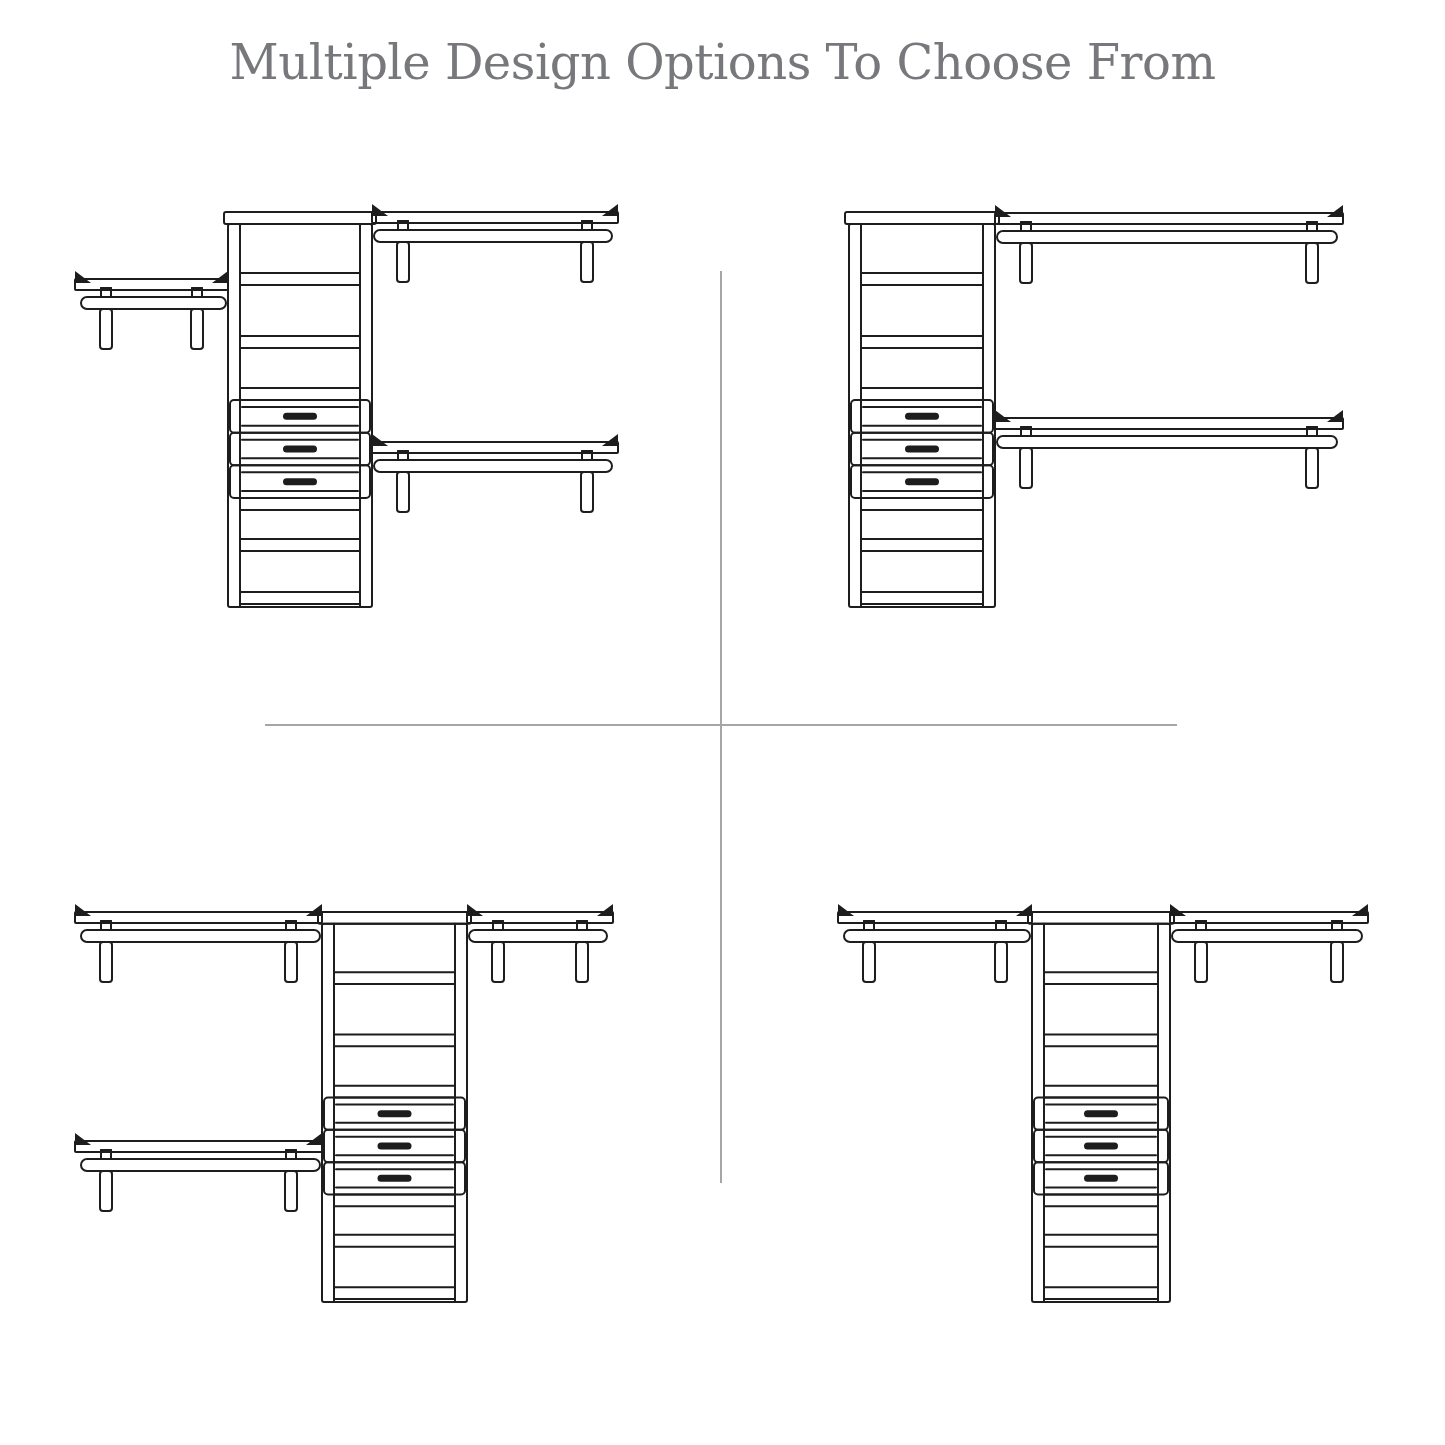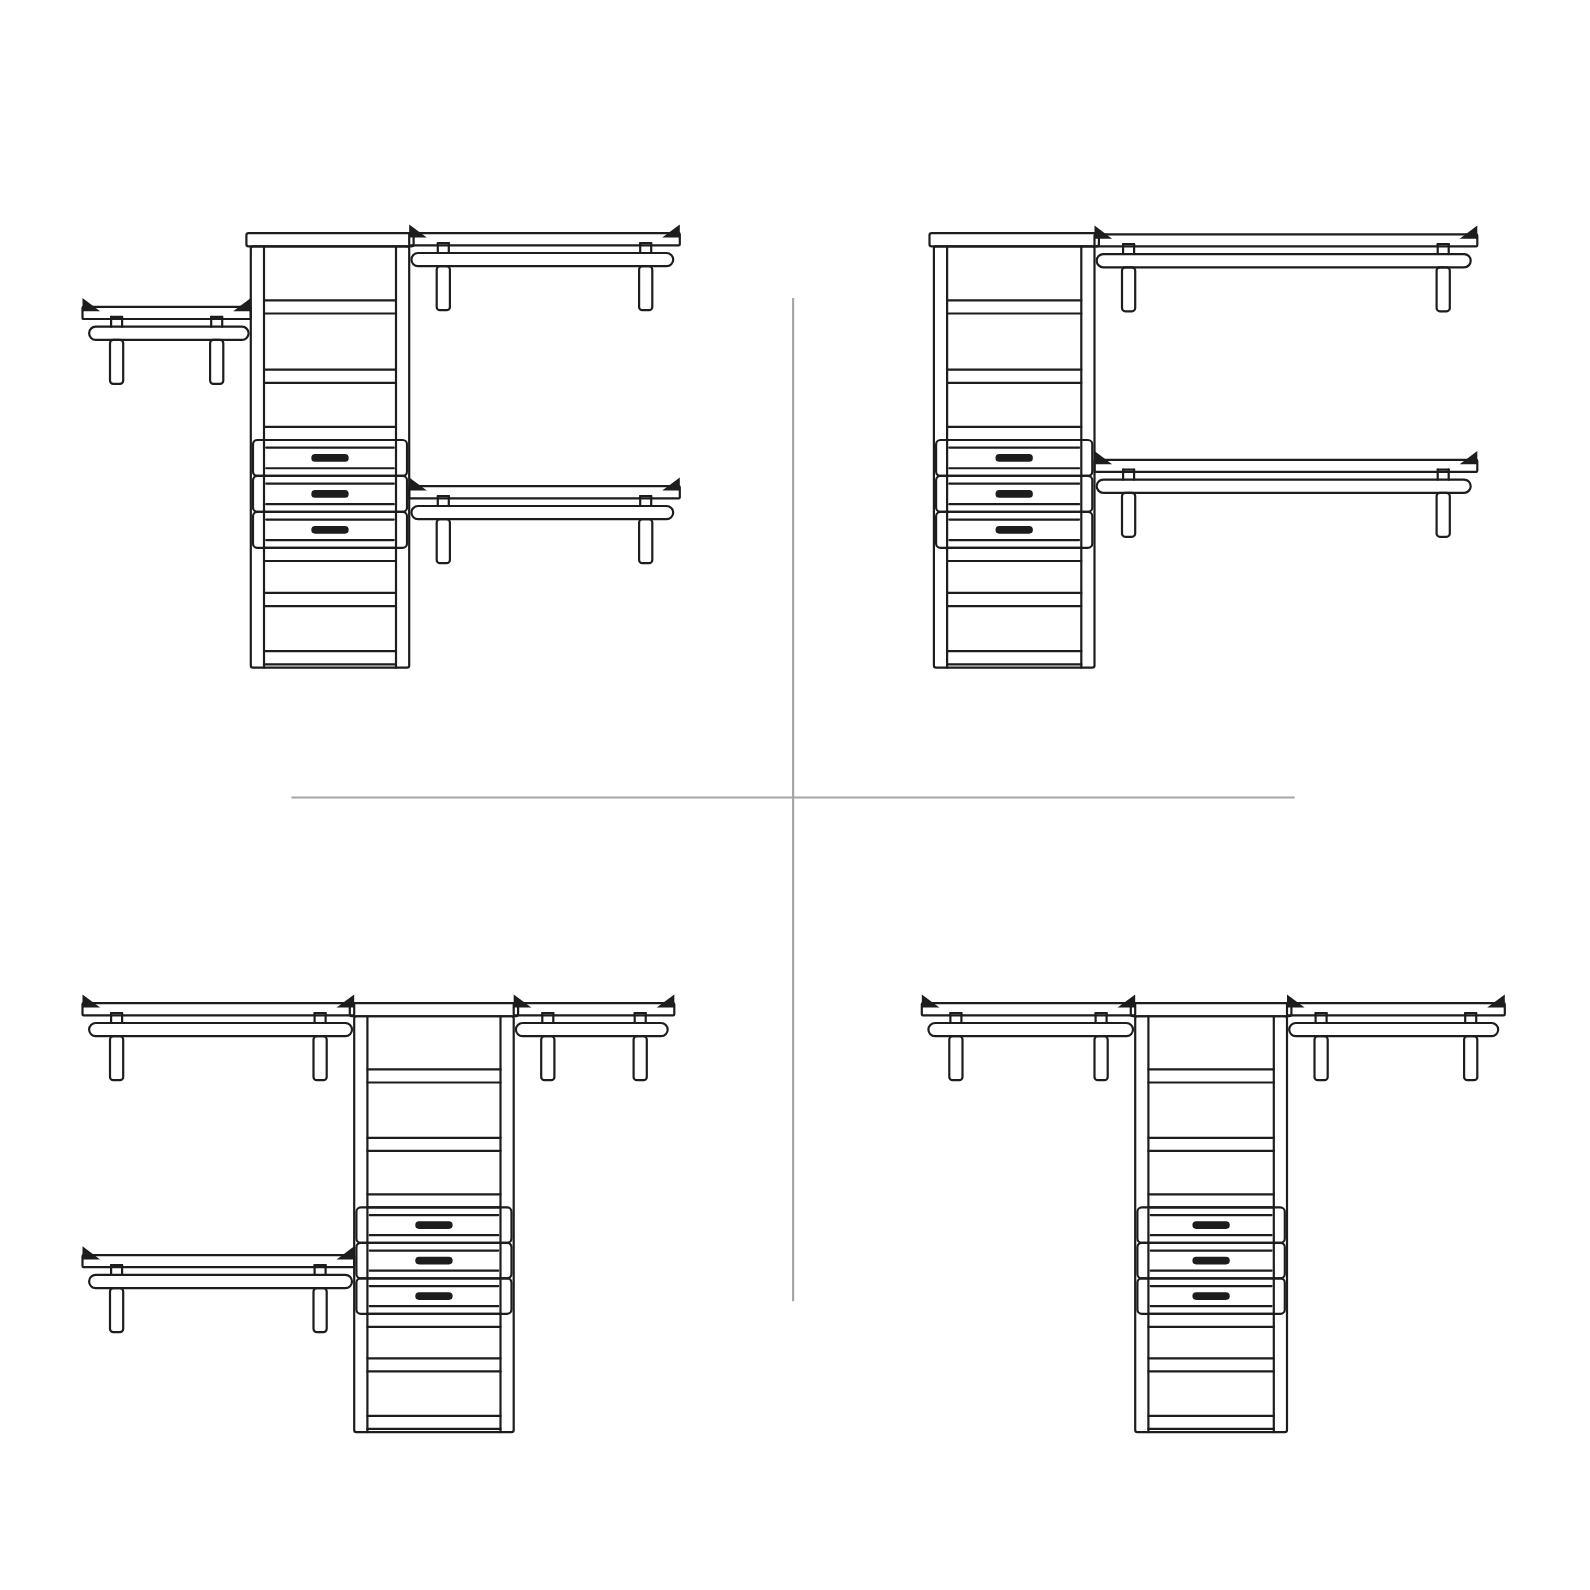--- a/index.html
+++ b/index.html
@@ -22,20 +22,21 @@
   }
   #canvas-svg{position:absolute;left:0;top:0;}
   .ln{stroke:var(--line,#1d1d1d);stroke-width:2;fill:none;stroke-linecap:round;stroke-linejoin:round;}
   .fl{fill:var(--line,#1d1d1d);stroke:none;}
   .divider{stroke:var(--divider,#a6a6a6);stroke-width:2;fill:none;}
 </style>
 </head>
 <body>
 
 <div class="page" style="background: rgb(255, 255, 255);">
+  <h1 class="title">Multiple Design Options To Choose From</h1>
   <svg id="canvas-svg" width="1445" height="1445" viewBox="0 0 1445 1445" xmlns="http://www.w3.org/2000/svg">
       <line x1="721" y1="271" x2="721" y2="1183" class="divider"></line>
       <line x1="265" y1="725" x2="1177" y2="725" class="divider"></line>
       <g>
         <g>
           <rect x="224" y="212" width="152" height="12" rx="2" class="ln"></rect>
           <rect x="228" y="224" width="144" height="383" rx="2" class="ln"></rect>
           <line x1="240" y1="224" x2="240" y2="607" class="ln"></line>
           <line x1="360" y1="224" x2="360" y2="607" class="ln"></line>
           <line x1="240" y1="273" x2="360" y2="273" class="ln"></line>

